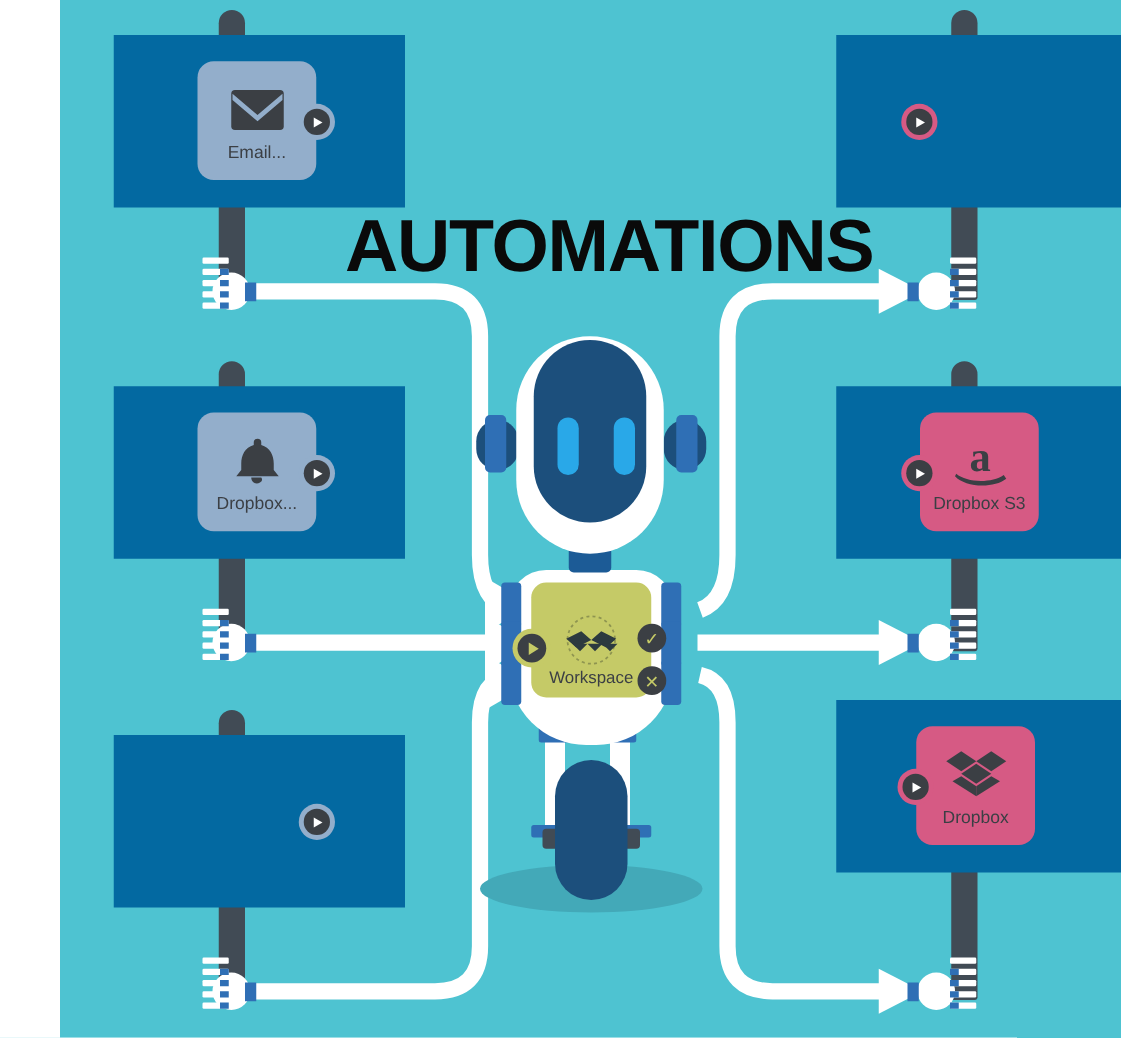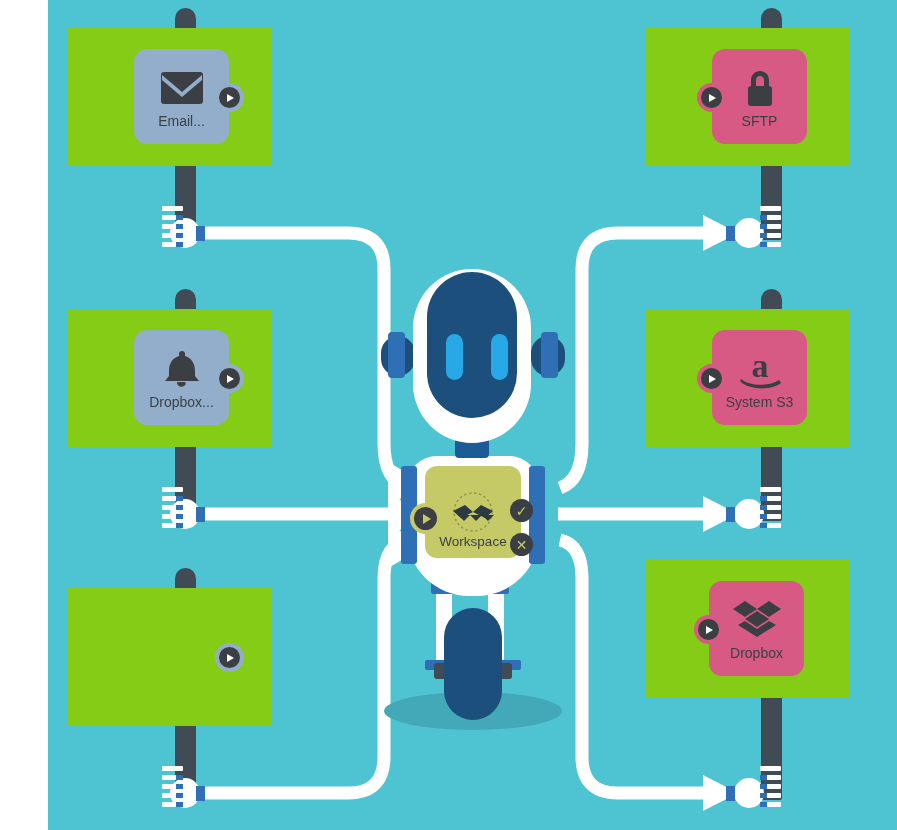--- a/index.html
+++ b/index.html
@@ -15,22 +15,23 @@
     position:absolute;left:228px;top:166px;width:400px;
     text-align:center;font-size:59px;line-height:62px;
     font-weight:bold;letter-spacing:-1px;color:#0a0a0a;
     font-family:"Liberation Sans","DejaVu Sans",sans-serif;
     white-space:nowrap;
   }
 
   
   .post{position:absolute;width:21px;background:#414b55;border-radius:11px 11px 2px 2px;}
   .card{
-    position:absolute;background:#84cc16;width:205px;height:138px;
+    position:absolute;background:#0369a1;width:233px;height:138px;
     box-shadow:0 0 0 0 rgba(0,0,0,0);
+    margin-left:24px;
   }
   .node{
     position:absolute;width:95px;height:95px;border-radius:13px;
     display:flex;flex-direction:column;align-items:center;justify-content:center;
   }
   .node.src{background:#93aecb;}
   .node.dst{background:#d4traffic;}
   .node.dst{background:#d65a84;}
   .node-label{
     font-size:14px;color:#3b3f44;margin-top:2px;
@@ -148,20 +149,21 @@
       <polygon points="340,524 378,546 340,568"></polygon>
     </g>
 
     <g fill="#ffffff">
       <polygon points="655,215 690,233 655,251"></polygon>
       <polygon points="655,496 690,514 655,532"></polygon>
       <polygon points="655,775 690,793 655,811"></polygon>
     </g>
   </svg>
 
+  <div class="title">AUTOMATIONS</div>
 
   <div class="robot">
     <div class="shadow" style="left:336px;top:692px;"></div>
 
     <div class="leg" style="left:388px;top:588px;"></div>
     <div class="leg" style="left:440px;top:588px;"></div>
     <div class="hip" style="left:383px;top:578px;"></div>
     <div class="hip" style="left:436px;top:578px;"></div>
     <div class="axle2" style="left:377px;top:660px;"></div>
     <div class="axle" style="left:386px;top:663px;"></div>
@@ -312,29 +314,20 @@
         <div class="prong" style="left:114px;top:802px;">
               <i></i>
             </div>
       </div>
     </div>
   </div>
 
   <div>
     <div class="post" style="left:713px;top:8px;height:232px;"></div>
     <div class="card" style="left:597px;top:28px;">
-      <div class="node dst" style="left:67px;top:21px;">
-        <div class="node-ico">
-          <svg width="40" height="42" viewBox="0 0 40 42">
-            <path d="M11 20 L11 13 C11 8 15 4 20 4 C25 4 29 8 29 13 L29 20 L24 20 L24 13 C24 10 22 9 20 9 C18 9 16 10 16 13 L16 20 Z" fill="#3b3f44"></path>
-            <rect x="8" y="19" width="24" height="20" rx="3" fill="#3b3f44"></rect>
-          </svg>
-        </div>
-        <div class="node-label">SFTP</div>
-      </div>
       <div class="playbadge left" style="left:52px;top:55px;">
         <span class="ring">
               <span class="tri"></span>
             </span>
       </div>
     </div>
     <div class="plug">
       <div class="bulb" style="left:686px;top:218px;"></div>
       <div class="band" style="left:678px;top:226px;"></div>
       <div class="prongrow">
@@ -358,21 +351,21 @@
   <div>
     <div class="post" style="left:713px;top:289px;height:232px;"></div>
     <div class="card" style="left:597px;top:309px;">
       <div class="node dst" style="left:67px;top:21px;">
         <div class="node-ico">
           <svg width="52" height="44" viewBox="0 0 52 44">
             <text x="26" y="30" font-family="'Liberation Serif','DejaVu Serif',serif" font-size="34" font-weight="bold" fill="#3b3f44" text-anchor="middle">a</text>
             <path d="M7 32 C15 39 35 40 45 33 L47 36 C37 44 14 43 6 34 Z" fill="#3b3f44"></path>
           </svg>
         </div>
-        <div class="node-label">System S3</div>
+        <div class="node-label">Dropbox S3</div>
       </div>
       <div class="playbadge left" style="left:52px;top:55px;">
         <span class="ring">
               <span class="tri"></span>
             </span>
       </div>
     </div>
     <div class="plug">
       <div class="bulb" style="left:686px;top:499px;"></div>
       <div class="band" style="left:678px;top:507px;"></div>

